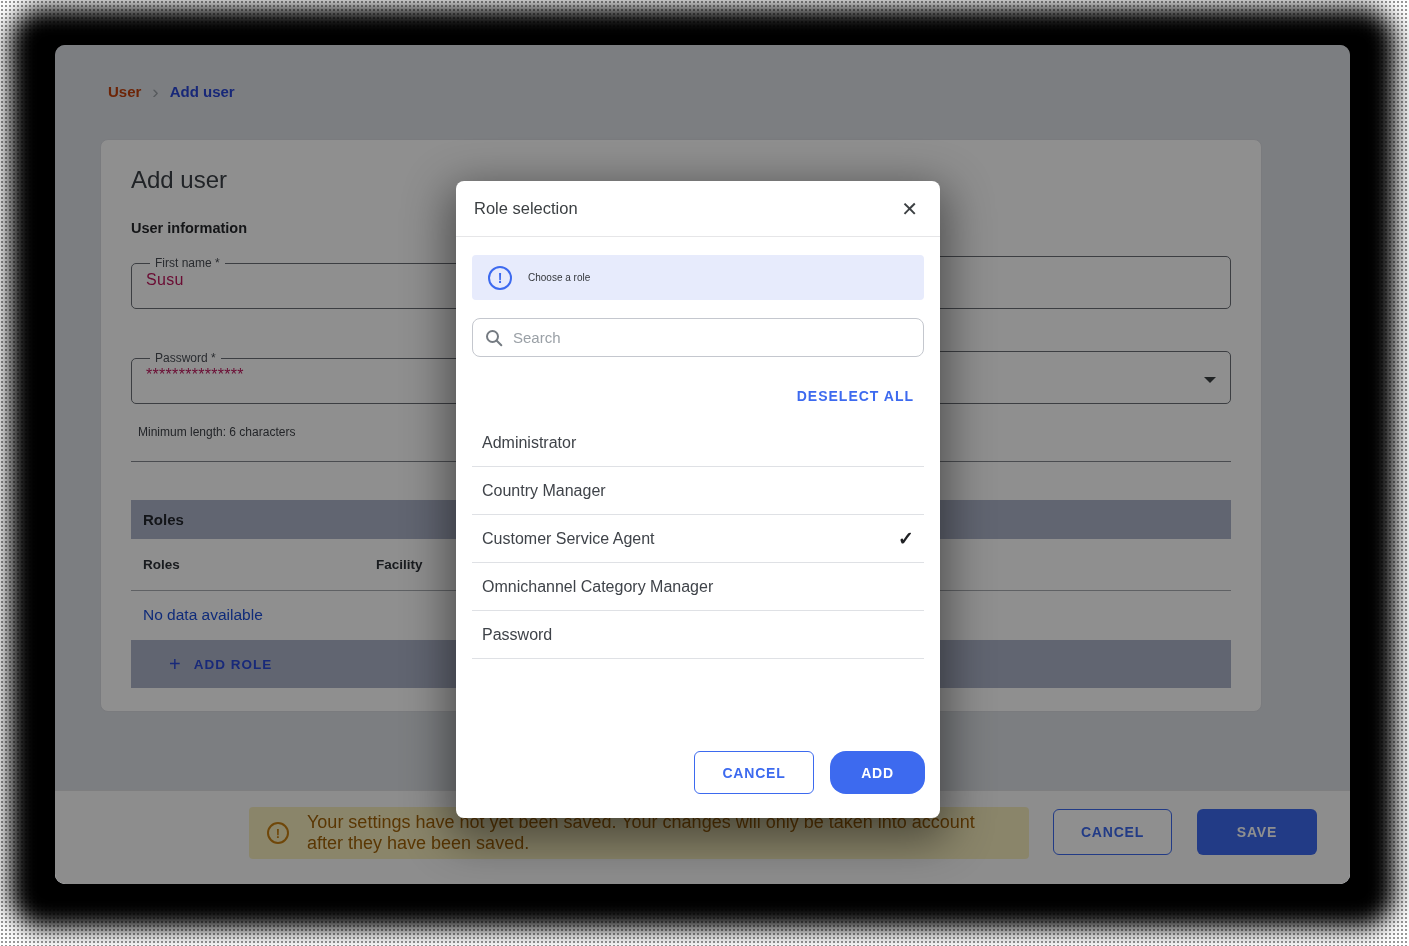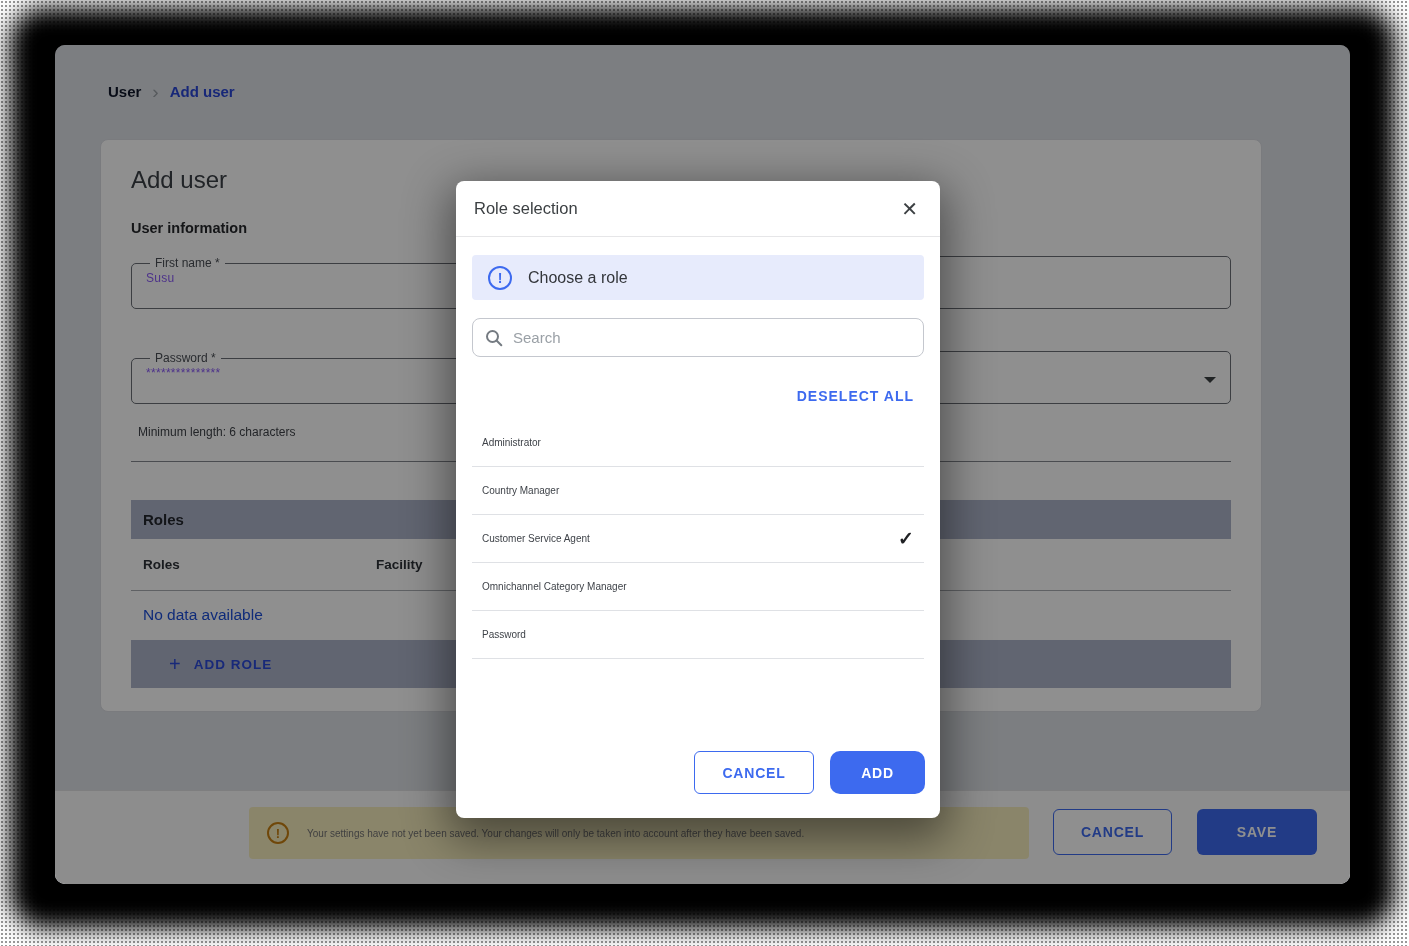--- a/index.html
+++ b/index.html
@@ -14,35 +14,35 @@
     background-size:4px 4px; opacity:.4; }
   .blackframe { position:absolute; left:10px; top:8px; right:14px; bottom:18px;
     background:#000; border-radius:34px; filter:blur(11px); pointer-events:none; }
 
   
   .app-window { position:absolute; left:55px; top:45px; width:1295px; height:839px;
     background:#dde0e6; border-radius:10px; overflow:hidden; }
 
   
   .breadcrumb { position:absolute; left:53px; top:38px; display:flex; align-items:center; font-size:15px; }
-  .crumb-parent { color:#0f172a; font-weight:bold; }
+  .crumb-parent { color:#c2410c; font-weight:bold; }
   .crumb-sep { color:#9aa0a6; font-size:19px; margin:0 11px; line-height:15px; }
   .crumb-current { color:#2946d6; font-weight:bold; }
 
   
   .card { position:absolute; left:45px; top:94px; width:1162px; height:573px;
     background:#fff; border:1px solid #d9dbe0; border-radius:8px; }
   .page-title { margin:26px 0 0 30px; font-size:24px; font-weight:400; color:#3b4047; }
   .section-label { margin:26px 0 0 30px; font-size:14.5px; font-weight:bold; color:#26282c; }
 
   .fields { margin:20px 30px 0 30px; display:grid; grid-template-columns:1fr 1fr;
     column-gap:32px; row-gap:42px; }
   .mfield { position:relative; border:1px solid #6b6f76; border-radius:5px; height:53px; padding:0 14px; }
   .mfield legend { font-size:12px; color:#4a4e55; padding:0 5px; margin-left:4px; }
-  .mfield .mval { font-size:12px; color:#8b5cf6; margin-top:1px; letter-spacing:.3px; }
+  .mfield .mval { font-size:16px; color:#be185d; margin-top:1px; letter-spacing:.3px; }
   .mfield .helper { position:absolute; left:6px; top:60px; font-size:12px; color:#3f4349; white-space:nowrap; }
   .mfield .caret { position:absolute; right:14px; top:50%; margin-top:-1px; width:0; height:0;
     border-left:6px solid transparent; border-right:6px solid transparent; border-top:6px solid #3c4043; }
 
   .card-divider { margin:57px 30px 0 30px; border:none; border-top:1px solid #84888f; }
 
   .roles-header { margin:38px 30px 0 30px; height:39px; background:#aeb5ca;
     display:flex; align-items:center; padding:0 12px; }
   .roles-header span { font-size:15px; font-weight:bold; color:#23262e; }
   .roles-cols { margin:0 30px; height:52px; display:grid; grid-template-columns:233px 1fr;
@@ -58,62 +58,62 @@
 
   
   .footer { position:absolute; left:0; right:0; top:745px; height:94px; background:#fbfbfc;
     border-top:1px solid #e0e0e3; }
   .warn-banner { position:absolute; left:194px; top:16px; width:780px; height:52px;
     background:#f7edbe; border-radius:4px; display:flex; align-items:center; padding:0 18px; }
   .circle-icon { flex:0 0 auto; width:22px; height:22px; border-radius:50%;
     display:flex; align-items:center; justify-content:center;
     font-weight:bold; font-size:13px; }
   .warn-ic { border:2px solid #c77f10; color:#c77f10; margin-right:18px; }
-  .warn-text { font-size:10px; color:#737373; }
+  .warn-text { font-size:18px; color:#a16207; }
   .footer .btn { position:absolute; top:18px; height:46px; border-radius:6px;
     font-family:inherit; font-size:14px; font-weight:bold; letter-spacing:.8px; cursor:pointer; }
   .btn-outline { background:#fff; border:1px solid #3d6aef; color:#3d6aef; }
   .btn-fill { background:#3d6aef; border:none; color:#fff; }
   .footer-cancel { left:998px; width:119px; }
   .footer-save { left:1142px; width:120px; }
 
   
   .scrim { position:absolute; inset:0; background:rgba(0,0,0,0.44); z-index:5; }
   .modal { position:absolute; left:401px; top:136px; width:484px; height:637px; z-index:10;
     background:#fff; border-radius:8px; box-shadow:0 14px 45px 8px rgba(0,0,0,0.45); }
   .modal-header { height:56px; display:flex; align-items:center; justify-content:space-between;
     padding:0 20px 0 18px; border-bottom:1px solid #e6e6e8; }
   .modal-title { font-size:16.5px; color:#3c4043; }
   .close-x { background:none; border:none; font-size:20px; color:#3c4043; cursor:pointer;
     line-height:20px; padding:2px; font-family:inherit; }
 
   .info-banner { margin:18px 16px 0 16px; height:45px; background:#e7ebfc; border-radius:4px;
     display:flex; align-items:center; padding:0 16px; }
   .info-ic { border:2px solid #3d6aef; color:#3d6aef; margin-right:16px; width:24px; height:24px; font-size:14px; }
-  .info-text { font-size:16px; color:#33363b; }
+  .info-text { font-size:10px; color:#33363b; }
 
   .search-box { margin:18px 16px 0 16px; height:39px; border:1px solid #c4c7ce; border-radius:8px;
     display:flex; align-items:center; padding:11px 12px; background:#fff; }
   .search-box svg { flex:0 0 auto; margin-right:10px; }
   .search-box input { border:none; outline:none; flex:1; font-family:inherit; font-size:15px; color:#3c4043; }
   .search-box input::placeholder { color:#9aa0a6; }
 
   .deselect-row { margin:30px 26px 0 0; text-align:right; }
   .deselect-btn { background:none; border:none; color:#3d6aef; font-family:inherit;
     font-size:14px; font-weight:bold; letter-spacing:1px; cursor:pointer; }
 
   .role-list { margin:14px 16px 0 16px; }
   .role-row { height:48px; display:flex; align-items:center; justify-content:space-between;
     padding:0 10px; border-bottom:1px solid #dfe1e5; cursor:pointer; }
-  .role-row span:first-child { font-size:10px; color:#3f4349; }
+  .role-row span:first-child { font-size:16px; color:#3f4349; }
   .role-row .check { font-size:19px; font-weight:bold; color:#202124; }
 
   .modal-cancel { position:absolute; right:126px; top:570px; width:120px; height:43px; border-radius:6px;
     font-family:inherit; font-size:14px; font-weight:bold; letter-spacing:.8px; cursor:pointer; }
-  .modal-add { position:absolute; right:15px; top:570px; width:95px; height:43px; border-radius:10px;
+  .modal-add { position:absolute; right:15px; top:570px; width:95px; height:43px; border-radius:16px;
     font-family:inherit; font-size:14px; font-weight:bold; letter-spacing:.8px; cursor:pointer; }
 </style>
 </head>
 <body>
 
 <div class="canvas">
   <div class="speckle"></div>
   <div class="blackframe"></div>
 
   <div class="app-window">

